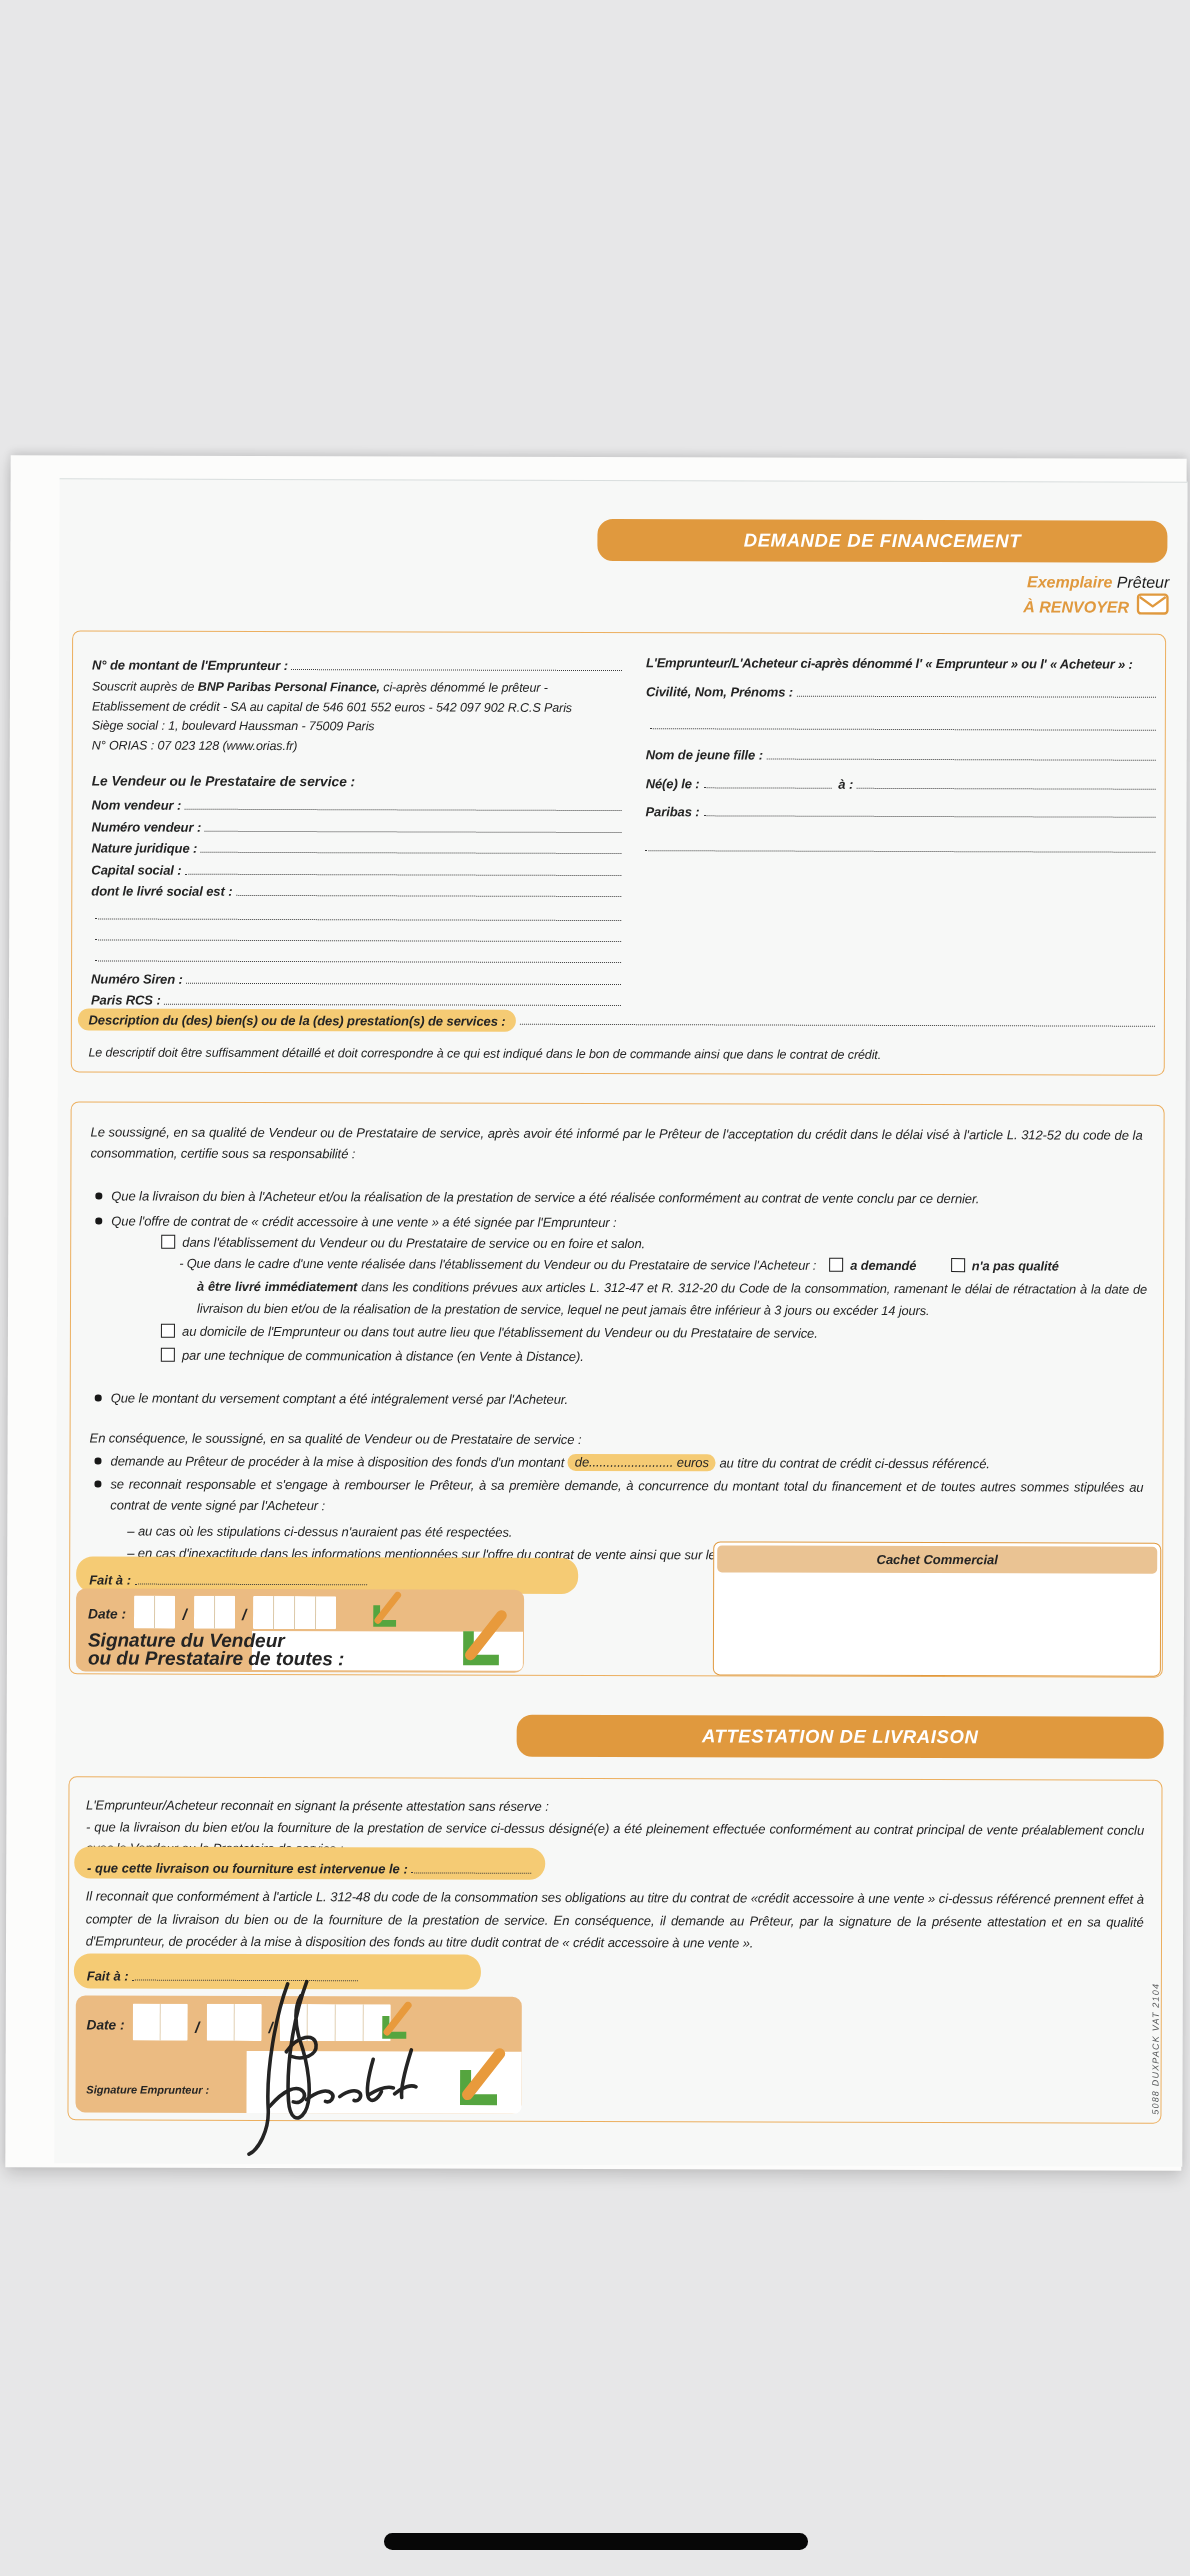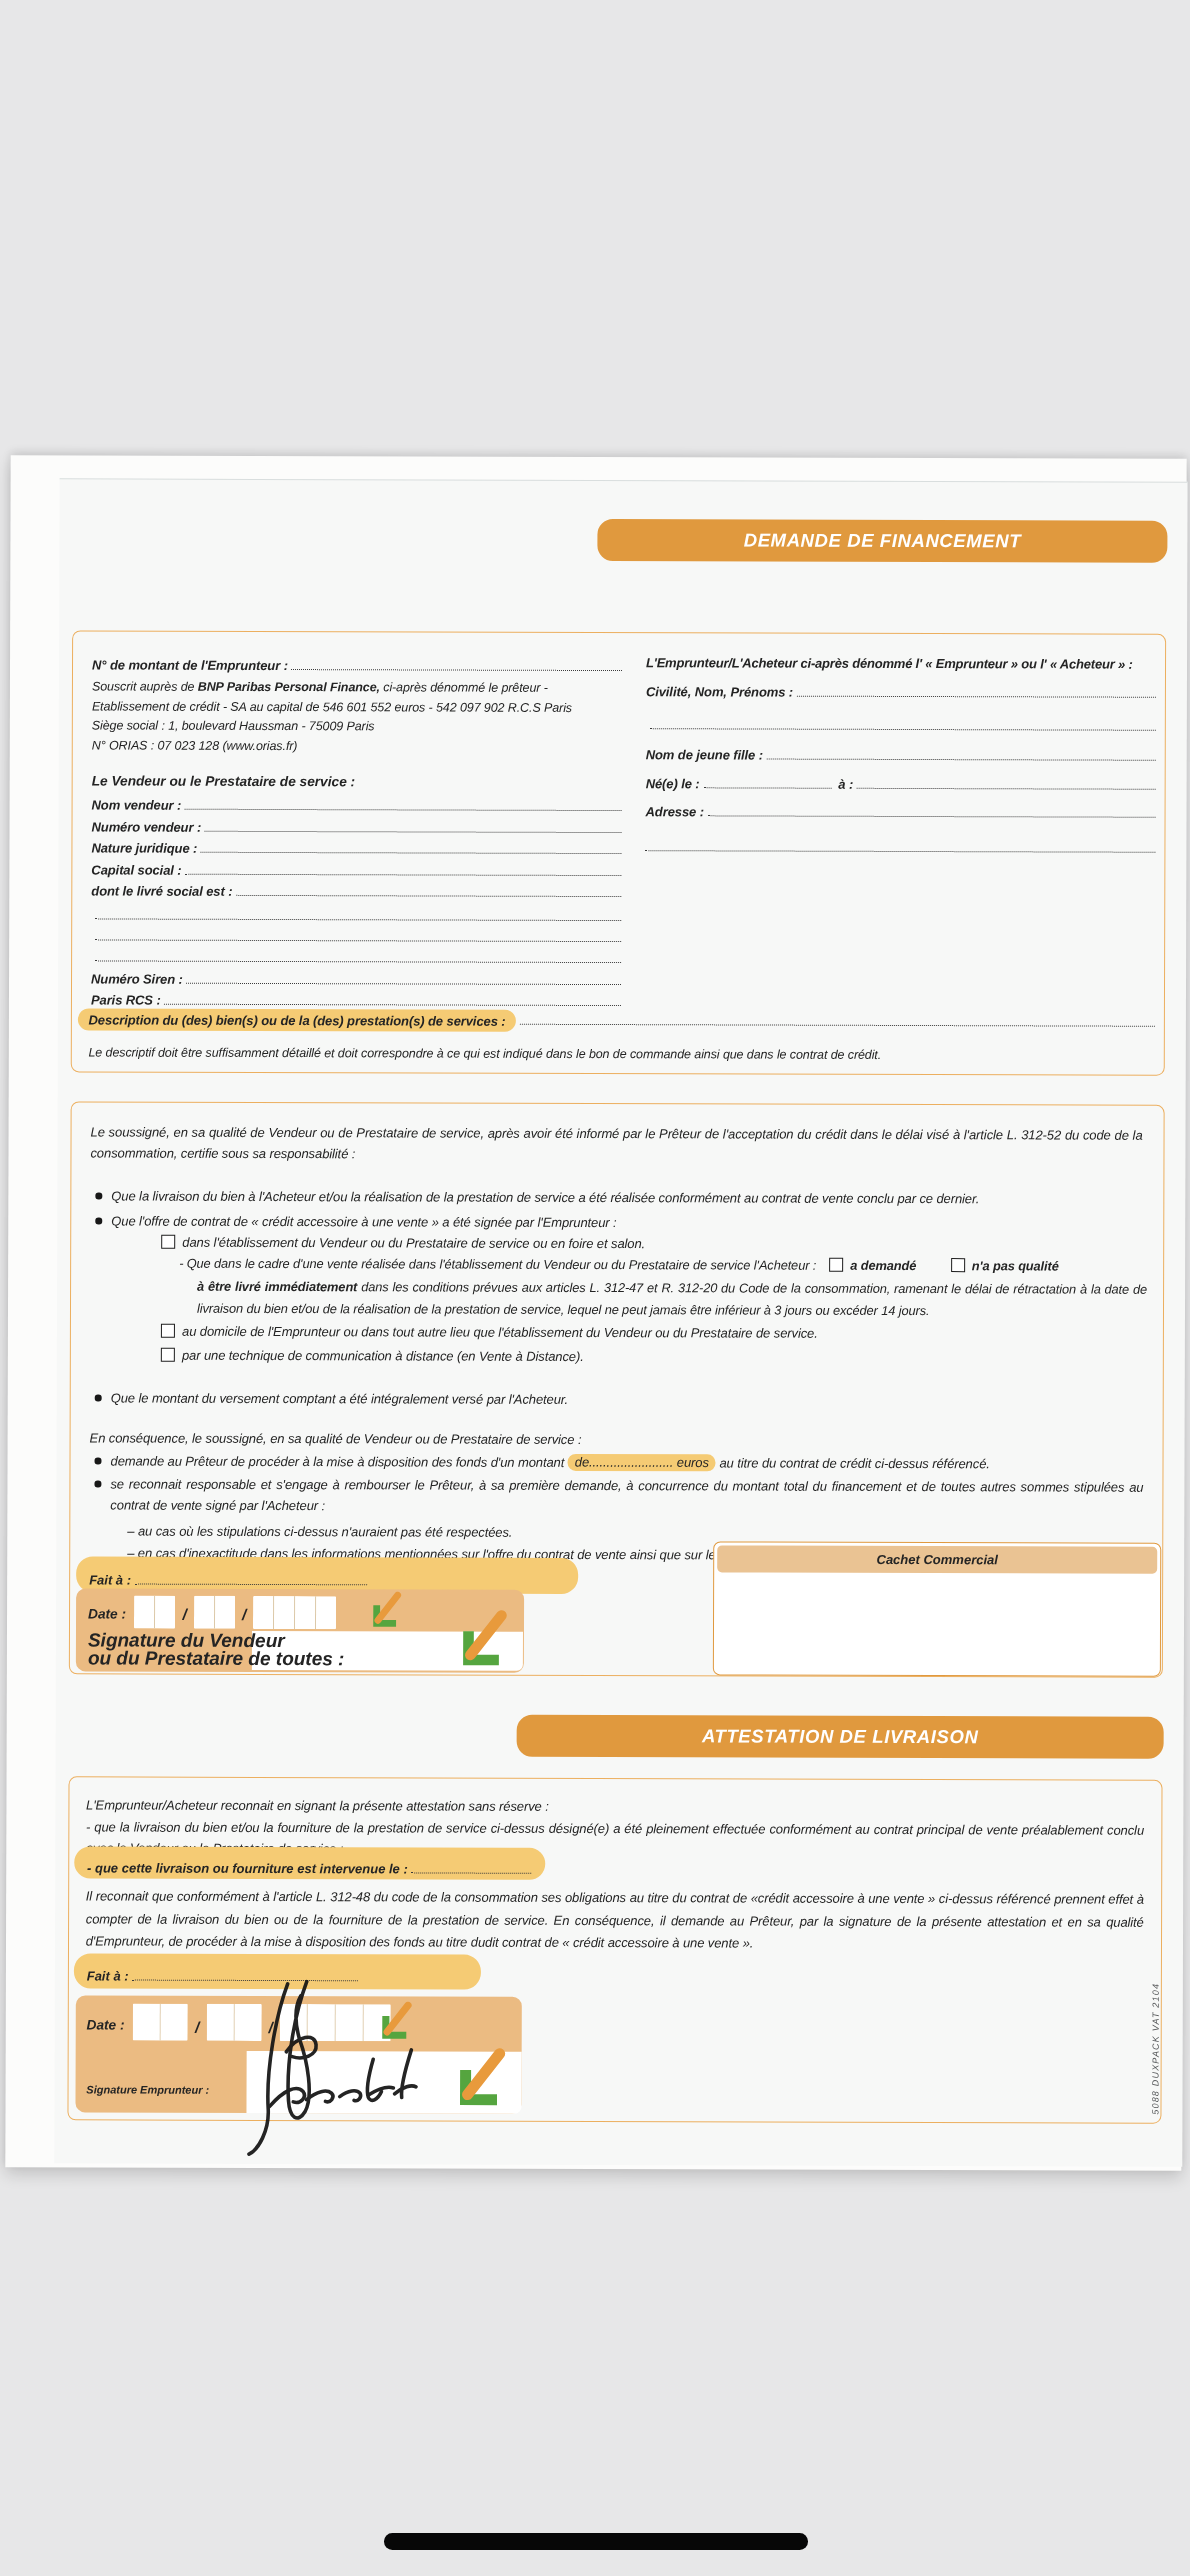--- a/index.html
+++ b/index.html
@@ -44,20 +44,35 @@
 
 <div class="canvas">
  <div class="photo">
   <div class="paper"></div>
   <div class="innerpage"></div>
 
   <div class="abs banner" style="left:595px;top:519px;width:570px;height:42px;">
     <span>DEMANDE DE FINANCEMENT</span>
   </div>
 
+  <div class="abs" style="left:863px;top:571px;width:304px;text-align:right;">
+    <div style="font-size:16px;line-height:20px;">
+      <span class="b orange">Exemplaire</span>
+      <span style="color:#1d1d1d;">Prêteur</span>
+    </div>
+    <div style="font-size:16px;line-height:24px;display:flex;justify-content:flex-end;align-items:center;gap:7.1px;">
+      <span class="b orange">À RENVOYER</span>
+      <span style="display:inline-block;">
+        <svg width="33" height="22.6" viewBox="0 0 56 38">
+          <rect x="3" y="3" width="50" height="32" rx="5" fill="#fff" stroke="#e0993e" stroke-width="4"></rect>
+          <path d="M6,7 L28,23 L50,7" fill="none" stroke="#e0993e" stroke-width="4" stroke-linejoin="round"></path>
+        </svg>
+      </span>
+    </div>
+  </div>
 
   <div class="abs obox" style="left:70px;top:632px;width:1092px;height:440px;">
 
     <div class="abs" style="left:19px;top:20px;width:531px;">
       <div class="frow" style="height:21.4px;">
         <span class="flabel b">N° de montant de l'Emprunteur :</span>
         <span class="dots"></span>
       </div>
       <div class="sm" style="margin-top:4.8px;">
         <span>Souscrit auprès de </span><span class="b">BNP Paribas Personal Finance,</span><span> ci-après dénommé le prêteur -</span>
@@ -124,21 +139,21 @@
             <span class="flabel">Nom de jeune fille :</span>
             <span class="dots"></span>
           </div>
       <div class="frow" style="height:28.6px;">
         <span class="flabel">Né(e) le :</span>
         <span class="dotsfix" style="width:128px;"></span>
         <span class="flabel" style="margin-left:6px;">à :</span>
         <span class="dots"></span>
       </div>
       <div class="frow" style="height:28.6px;">
-            <span class="flabel">Adresse :</span>
+            <span class="flabel">Paribas :</span>
             <span class="dots"></span>
           </div>
       <div class="frow" style="height:35px;">
             <span class="dots" style="margin-left:0;"></span>
           </div>
     </div>
 
     <div class="abs frow" style="left:6px;top:377px;width:1078px;">
       <span class="hl b" style="font-size:13px;padding:3.6px 10.7px;border-radius:14.3px;white-space:nowrap;">Description du (des) bien(s) ou de la (des) prestation(s) de services :</span>
       <span class="dots" style="margin-bottom:7.1px;"></span>

